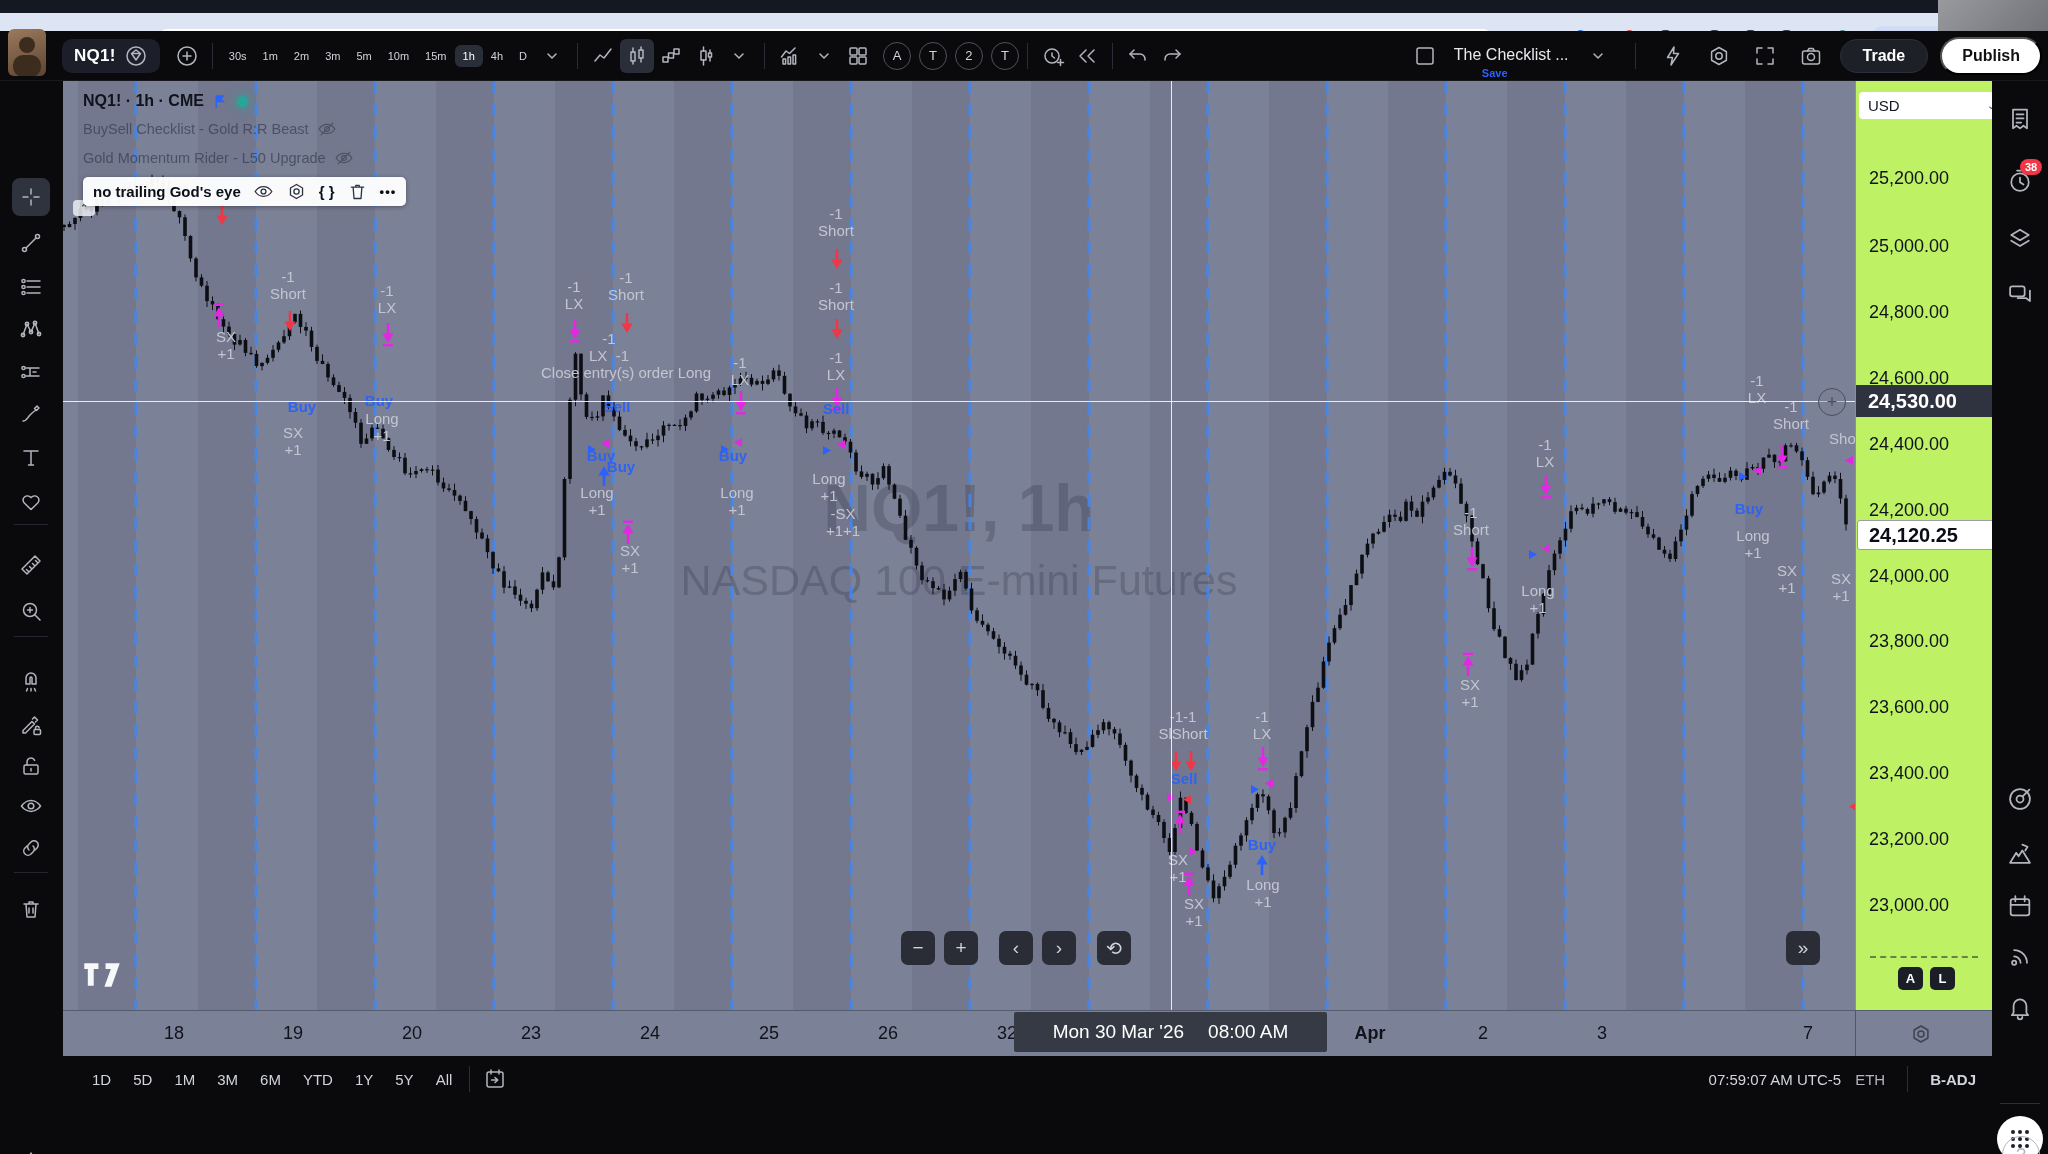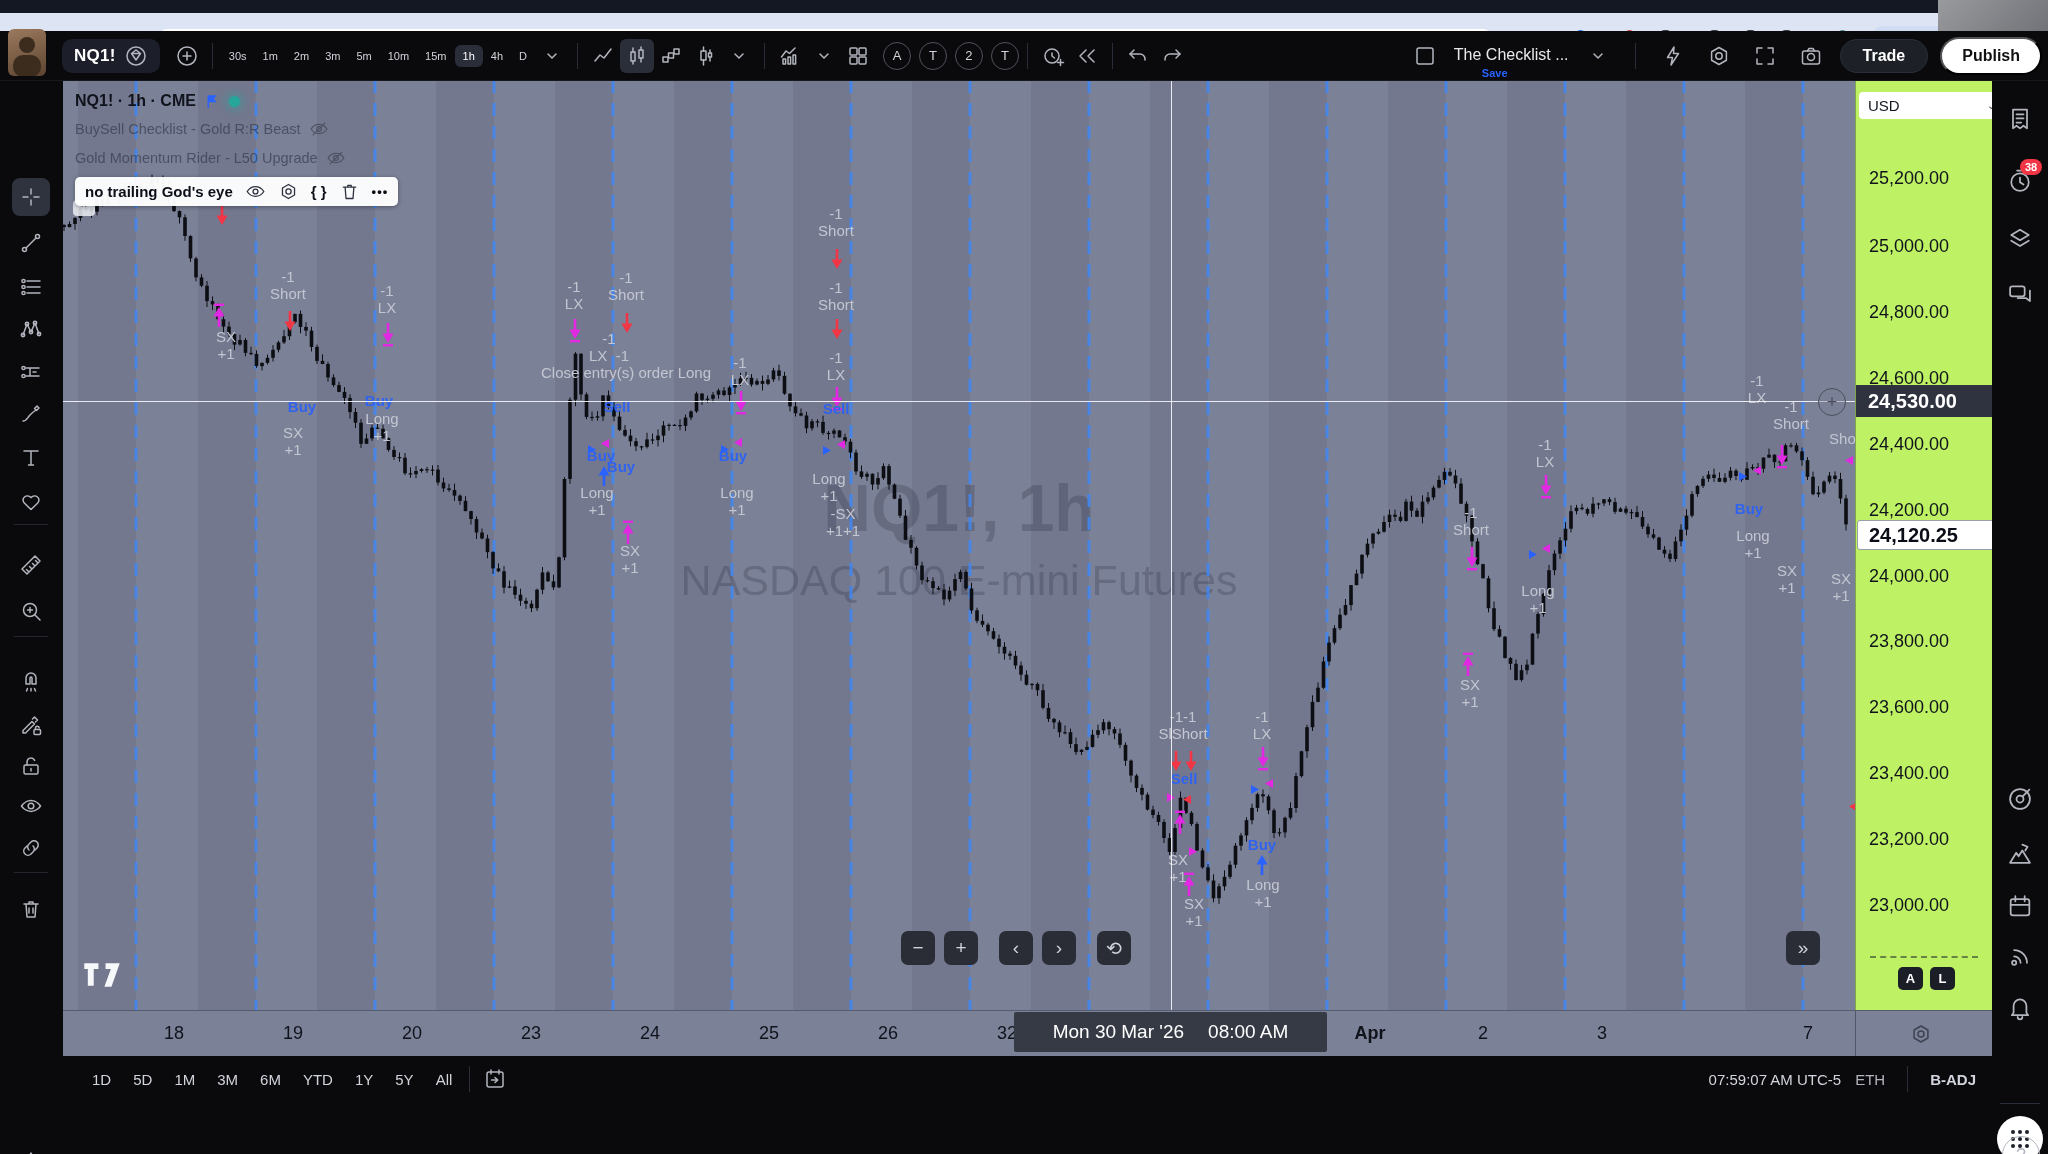--- a/index.html
+++ b/index.html
@@ -66,21 +66,21 @@
   .mk{position:absolute;transform:translateX(-50%);white-space:pre;text-align:center;
     font-size:15px;line-height:17px;}
   .mk.g{color:#c3c6d1;}
   .mk.b{color:#2f63f0;font-weight:bold;}
   .mka{position:absolute;transform:translateX(-50%);}
   #crosshair-v{position:absolute;top:0;width:1px;height:100%;background:rgba(255,255,255,.85);z-index:4;}
   #crosshair-h{position:absolute;left:0;width:100%;height:1px;background:rgba(255,255,255,.85);z-index:4;}
   #cross-plus{position:absolute;width:26px;height:26px;border:1.5px solid #4c4f5a;border-radius:50%;
     color:#4c4f5a;font-size:18px;display:flex;align-items:center;justify-content:center;z-index:5;
     background:rgba(123,129,150,.45);}
-  #legend{position:absolute;left:12px;top:12px;z-index:6;}
+  #legend{position:absolute;left:20px;top:12px;z-index:6;}
   #legend-title{display:flex;align-items:center;gap:8px;font-size:16px;font-weight:600;color:#10131c;}
   .greendot{width:11px;height:11px;border-radius:50%;background:#26a69a;box-shadow:0 0 8px 3px rgba(38,166,154,.5);}
   .ind-row{display:flex;align-items:center;gap:8px;margin-top:9px;font-size:14.5px;color:rgba(45,52,70,.62);}
   .ind-row .i{width:20px;height:20px;opacity:.55;}
   #active-ind{display:flex;align-items:center;gap:12px;margin-top:9px;background:rgba(255,255,255,.96);
     border-radius:5px;padding:4px 10px;font-size:15px;font-weight:600;color:#0c0f18;
     box-shadow:0 1px 4px rgba(0,0,0,.35);width:max-content;}
   #active-ind .i{width:21px;height:21px;}
   #collapse-box{position:absolute;left:10px;top:120px;width:22px;height:16px;background:rgba(235,237,242,.85);
     border-radius:4px;z-index:6;color:#2a2e39;font-size:11px;display:flex;align-items:center;justify-content:center;}

